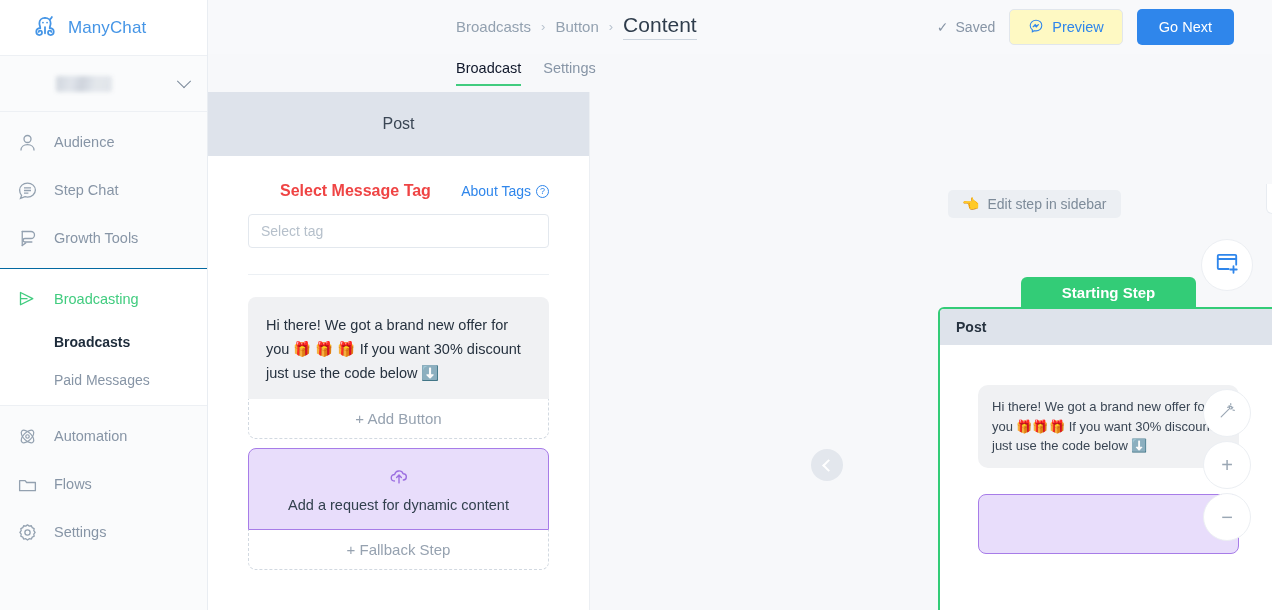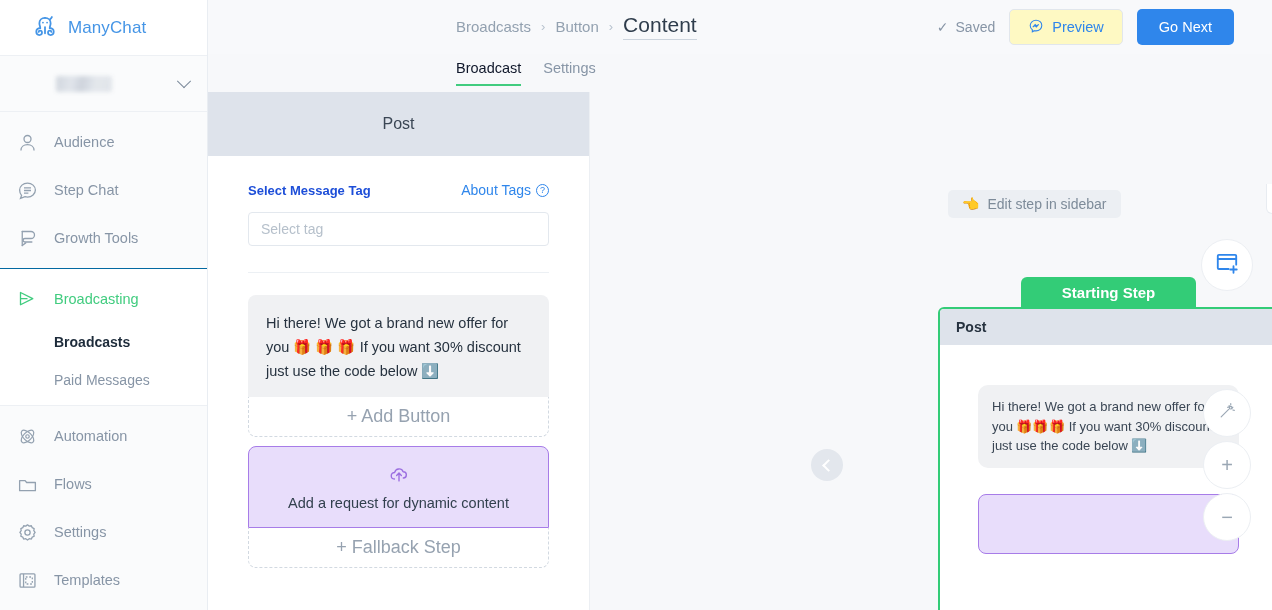--- a/index.html
+++ b/index.html
@@ -118,21 +118,21 @@
     border-right: 1px solid #eceff3;
     z-index: 5;
   }
   .panel-head {
     height: 64px; background: #dee3eb;
     display: flex; align-items: center; justify-content: center;
     font-size: 16px; color: #3a4654;
   }
   .panel-body { padding: 26px 40px 0 40px; }
   .tag-row { display: flex; align-items: center; justify-content: space-between; }
-  .tag-label { font-size: 13px; font-weight: 700; color: #1d4ed8; }
+  .tag-label { font-size: 16px; font-weight: 700; color: #ef4444; margin-left: 32px; }
   .about-tags { font-size: 14px; color: #2f86eb; cursor: pointer; display: flex; align-items: center; gap: 5px; }
   .q-icon {
     width: 13px; height: 13px; border-radius: 50%;
     border: 1px solid #2f86eb; color: #2f86eb;
     font-size: 9px; line-height: 11px; text-align: center;
   }
   .tag-input {
     margin-top: 14px; height: 34px; width: 100%;
     border: 1px solid #e3e8ee; border-radius: 4px;
     background: #fff; padding: 0 12px;
@@ -146,21 +146,21 @@
   .msg-card { border-radius: 8px; overflow: visible; }
   .msg-bubble {
     background: #f0f1f3; border-radius: 8px 8px 0 0;
     padding: 16px 18px 14px 18px;
     font-size: 14.5px; line-height: 24px; color: #26323f;
   }
   .add-dashed {
     border: 1px dashed #d2d9e1; border-top: none;
     border-radius: 0 0 8px 8px;
     height: 40px; display: flex; align-items: center; justify-content: center;
-    font-size: 18px; color: #96a2b0; cursor: pointer; background: #fff;
+    font-size: 15px; color: #96a2b0; cursor: pointer; background: #fff;
   }
   .dyn-card { margin-top: 9px; }
   .dyn-box {
     background: #e8ddfb; border: 1.5px solid #a77ce8;
     border-radius: 8px 8px 0 0;
     padding: 16px 0 16px 0; text-align: center; cursor: pointer;
   }
   .dyn-text { font-size: 14.5px; color: #32404e; margin-top: 6px; }
   .canvas-full { position: absolute; left: 0; top: 92px; right: 0; bottom: 0; background: #f7f8fa; z-index: 1; }
 
@@ -338,30 +338,20 @@
       </div>
       <div class="nav-item">
         <span class="ic">
           <svg viewBox="0 0 24 24" width="21" height="21" fill="none" stroke="#93a1b0" stroke-width="1.5" stroke-linejoin="round">
             <path d="M12 3.2l2 1.5 2.4-.4 1 2.2 2.2 1-.4 2.4 1.5 2-1.5 2 .4 2.4-2.2 1-1 2.2-2.4-.4-2 1.5-2-1.5-2.4.4-1-2.2-2.2-1 .4-2.4-1.5-2 1.5-2-.4-2.4 2.2-1 1-2.2 2.4.4z"></path>
             <circle cx="12" cy="12" r="3"></circle>
           </svg>
         </span>
         <span>Settings</span>
       </div>
-      <div class="nav-item">
-        <span class="ic">
-          <svg viewBox="0 0 24 24" width="21" height="21" fill="none" stroke="#93a1b0" stroke-width="1.5">
-            <rect x="3.5" y="4.5" width="17" height="15" rx="1"></rect>
-            <path d="M7.5 4.5v15"></path>
-            <rect x="10" y="8" width="7.5" height="8" stroke-dasharray="2 2"></rect>
-          </svg>
-        </span>
-        <span>Templates</span>
-      </div>
     </div>
   </div>
 
   <div class="main">
 
     <div class="topbar">
       <div class="crumbs">
         <span class="crumb">Broadcasts</span>
         <span class="crumb-sep">›</span>
         <span class="crumb">Button</span>

